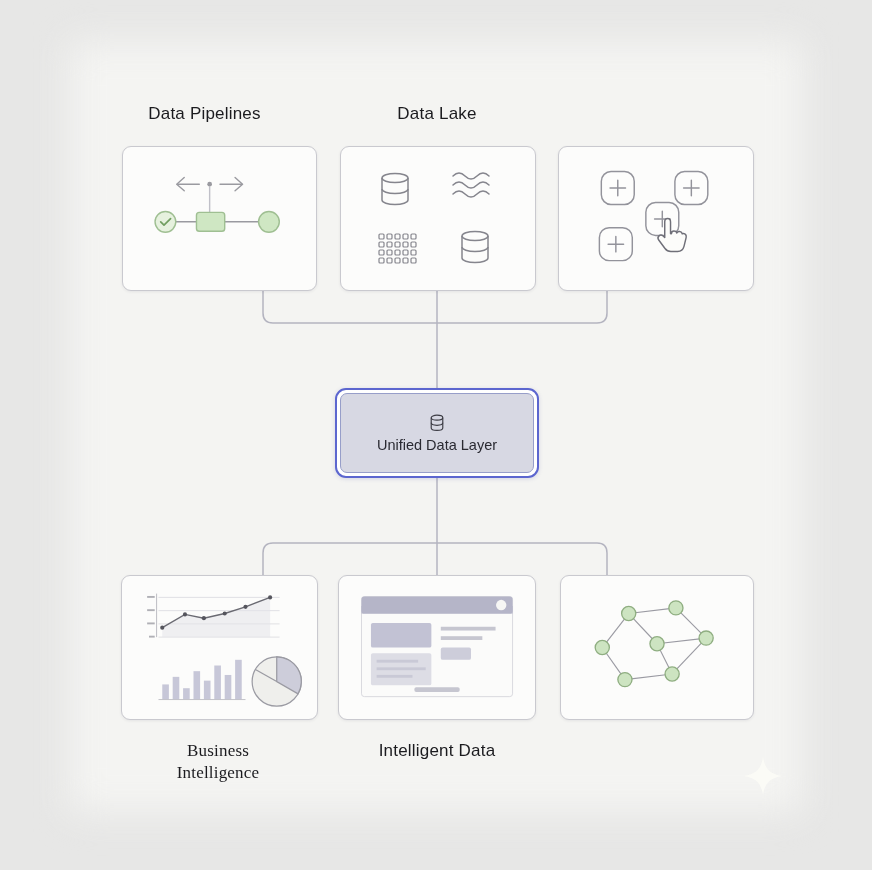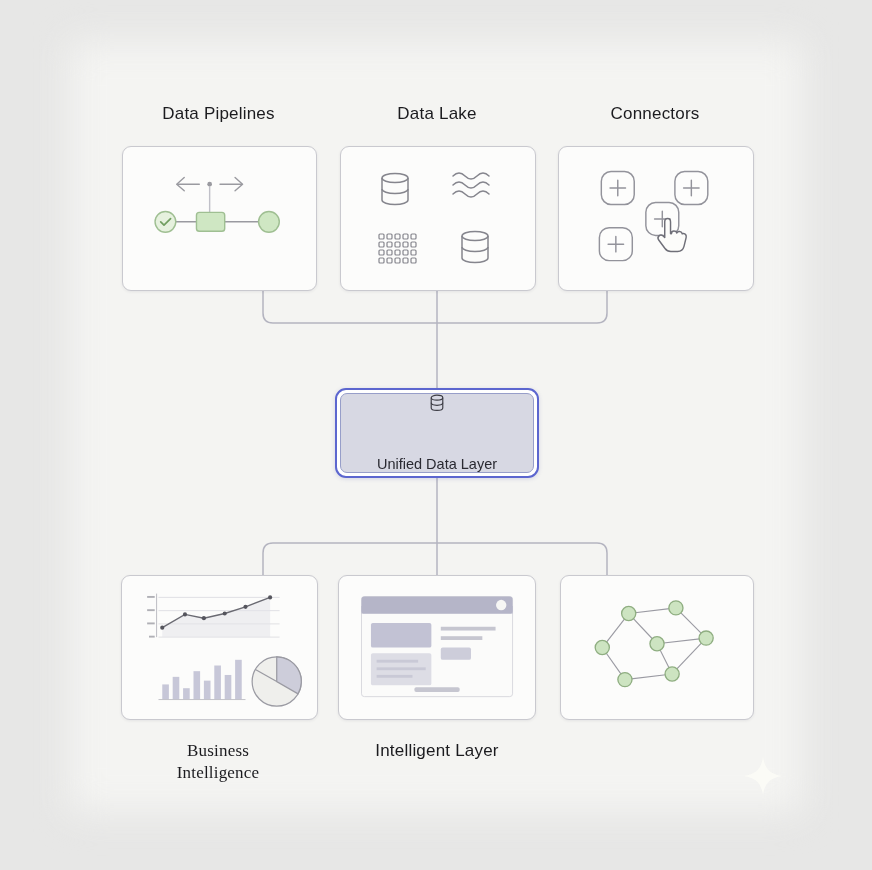--- a/index.html
+++ b/index.html
@@ -6,21 +6,21 @@
   body{font-family:"Liberation Sans",sans-serif;background:#e7e7e6;}
   .stage{position:relative;width:872px;height:870px;overflow:hidden;background:#e7e7e6;}
   .bg-inner{position:absolute;left:70px;right:70px;top:42px;bottom:58px;background:#f4f4f2;filter:blur(18px);}
   .layer{position:absolute;inset:0;}
   .node-label{position:absolute;text-align:center;font-size:17px;font-weight:500;color:#1b1b1f;line-height:22px;letter-spacing:.2px;}
   .card{position:absolute;background:#fcfcfb;border:1px solid #c9c9cf;border-radius:9px;
         box-shadow:0 1px 3px rgba(40,40,60,.08);display:flex;align-items:center;justify-content:center;}
   .center-box{position:absolute;left:335px;top:388px;width:204px;height:90px;border:2px solid #5c66cf;
         border-radius:11px;background:#fff;padding:3px;box-sizing:border-box;box-shadow:0 1px 4px rgba(70,80,160,.18);}
   .center-inner{width:100%;height:100%;box-sizing:border-box;background:#d7d8e3;border:1px solid #979ec9;
-        border-radius:7px;display:flex;flex-direction:column;align-items:center;justify-content:space-between;gap:5px;}
+        border-radius:7px;display:flex;flex-direction:column;align-items:center;justify-content:center;gap:5px;}
   .center-label{font-size:14.5px;color:#2a2a32;font-weight:400;}
   svg{display:block;}
   .sparkle{position:absolute;left:742px;top:755px;}
 </style>
 </head>
 <body>
 
 <div class="stage">
   <div class="bg-inner"></div>
 
@@ -28,23 +28,22 @@
     <g fill="none" stroke="#b4b4c0" stroke-width="1.5">
       <path d="M 437 289 V 389"></path>
       <path d="M 263 290 V 313 Q 263 323 273 323 H 437"></path>
       <path d="M 607 290 V 313 Q 607 323 597 323 H 437"></path>
       <path d="M 437 478 V 575"></path>
       <path d="M 437 543 H 273 Q 263 543 263 553 V 575"></path>
       <path d="M 437 543 H 597 Q 607 543 607 553 V 575"></path>
     </g>
   </svg>
 
-  <div class="node-label" style="left:122px;top:103px;width:193px;">Data Pipelines</div>
+  <div class="node-label" style="left:108px;top:103px;width:193px;">Data Pipelines</div>
   <div class="node-label" style="left:340px;top:103px;width:194px;">Data Lake</div>
-  <div class="node-label" style="left:558px;top:103px;width:194px;">Connectors</div>
 
   <div class="card" style="left:122px;top:146px;width:193px;height:143px;">
     <svg width="160" height="104" viewBox="0 0 170 110">
       <defs>
         <linearGradient id="fadebar" x1="0" y1="0" x2="1" y2="0">
           <stop offset="0" stop-color="#d0d0d6"></stop>
             <stop offset="1" stop-color="#3f3f4a"></stop>
         </linearGradient>
       </defs>
       <g fill="none" stroke="#9a9aa0" stroke-width="1.5" stroke-linecap="round" stroke-linejoin="round">
@@ -223,18 +222,18 @@
           <circle cx="34" cy="62" r="7.5"></circle>
         <circle cx="92" cy="58" r="7.5"></circle>
           <circle cx="144" cy="52" r="7.5"></circle>
           <circle cx="58" cy="96" r="7.5"></circle>
         <circle cx="108" cy="90" r="7.5"></circle>
       </g>
     </svg>
   </div>
 
   <div class="node-label" style="left:148px;top:740px;width:140px;font-family:Liberation Serif, serif;">Business Intelligence</div>
-  <div class="node-label" style="left:340px;top:740px;width:194px;">Intelligent Layer</div>
+  <div class="node-label" style="left:340px;top:740px;width:194px;">Intelligent Data</div>
 
   <svg class="sparkle" width="42" height="42" viewBox="0 0 42 42">
     <path d="M21 2 C 23 14, 28 19, 40 21 C 28 23, 23 28, 21 40 C 19 28, 14 23, 2 21 C 14 19, 19 14, 21 2 Z" fill="#fbfbf5" opacity="0.95"></path>
   </svg>
 </div>
 
 </body></html>

